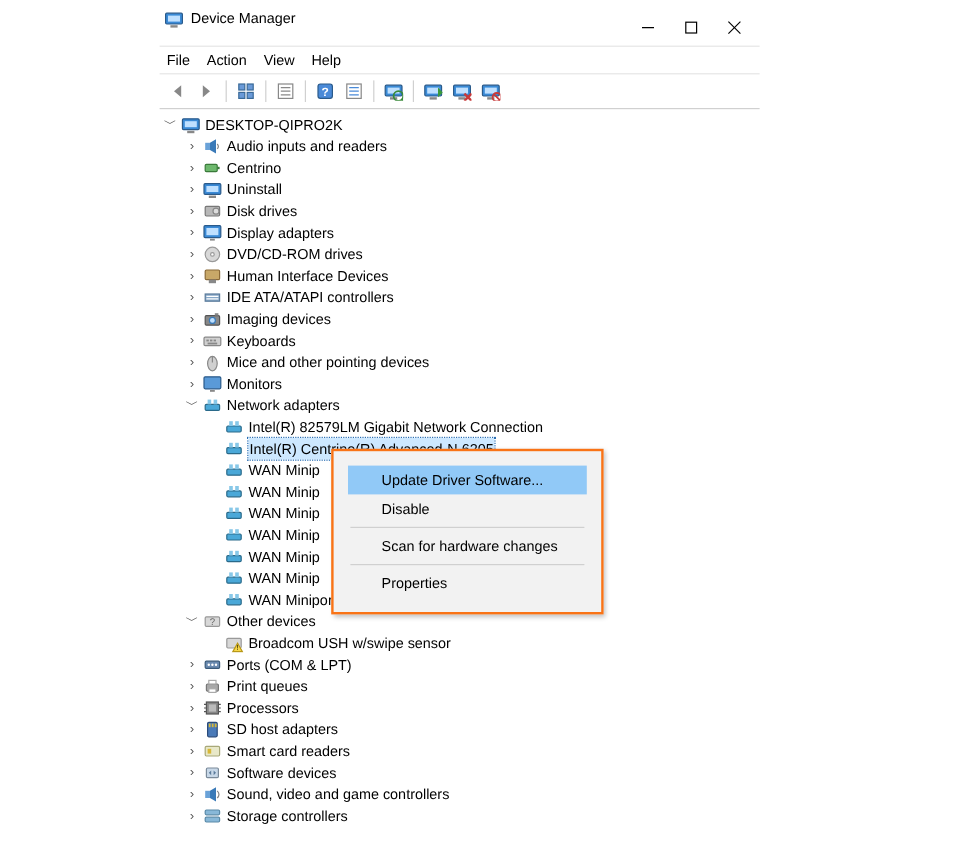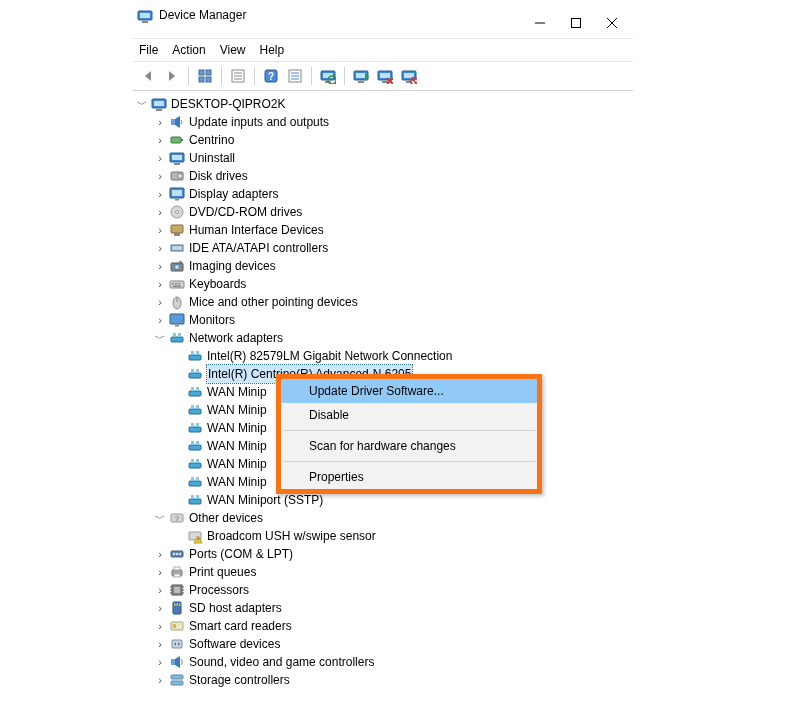--- a/index.html
+++ b/index.html
@@ -104,25 +104,25 @@
   .lbl { font-size: 12px; }
   .lbl.sel {
     background: #cde8ff;
     outline: 1px dotted #2a6fb5;
     padding: 0 1px;
   }
   .ctxmenu {
     position: absolute;
     left: 276px;
     top: 374px;
-    width: 266px;
+    width: 227px;
     background: #f2f2f2;
-    border: 5px solid #f97316;
+    border: 2px solid #f97316;
     box-shadow: 2px 2px 4px rgba(0,0,0,0.25);
-    padding: 0;
+    padding: 12px;
     font-size: 12px;
     z-index: 10;
   }
   .ctxmenu .mitem {
     padding: 5px 12px 5px 28px;
     cursor: pointer;
   }
   .ctxmenu .mitem.hl {
     background: #91c9f7;
   }
@@ -409,21 +409,21 @@
         <span class="lbl">DESKTOP-QIPRO2K</span>
       </div>
       <div class="row">
         <span class="spacer" style="width:18px"></span>
         <span class="exp">›</span>
         <span class="ico">
           <svg width="16" height="16">
             <use href="#svg-audio"></use>
           </svg>
         </span>
-        <span class="lbl">Update inputs and outputs</span>
+        <span class="lbl">Audio inputs and readers</span>
       </div>
       <div class="row">
         <span class="spacer" style="width:18px"></span>
         <span class="exp">›</span>
         <span class="ico">
           <svg width="16" height="16">
             <use href="#svg-battery"></use>
           </svg>
         </span>
         <span class="lbl">Centrino</span>

